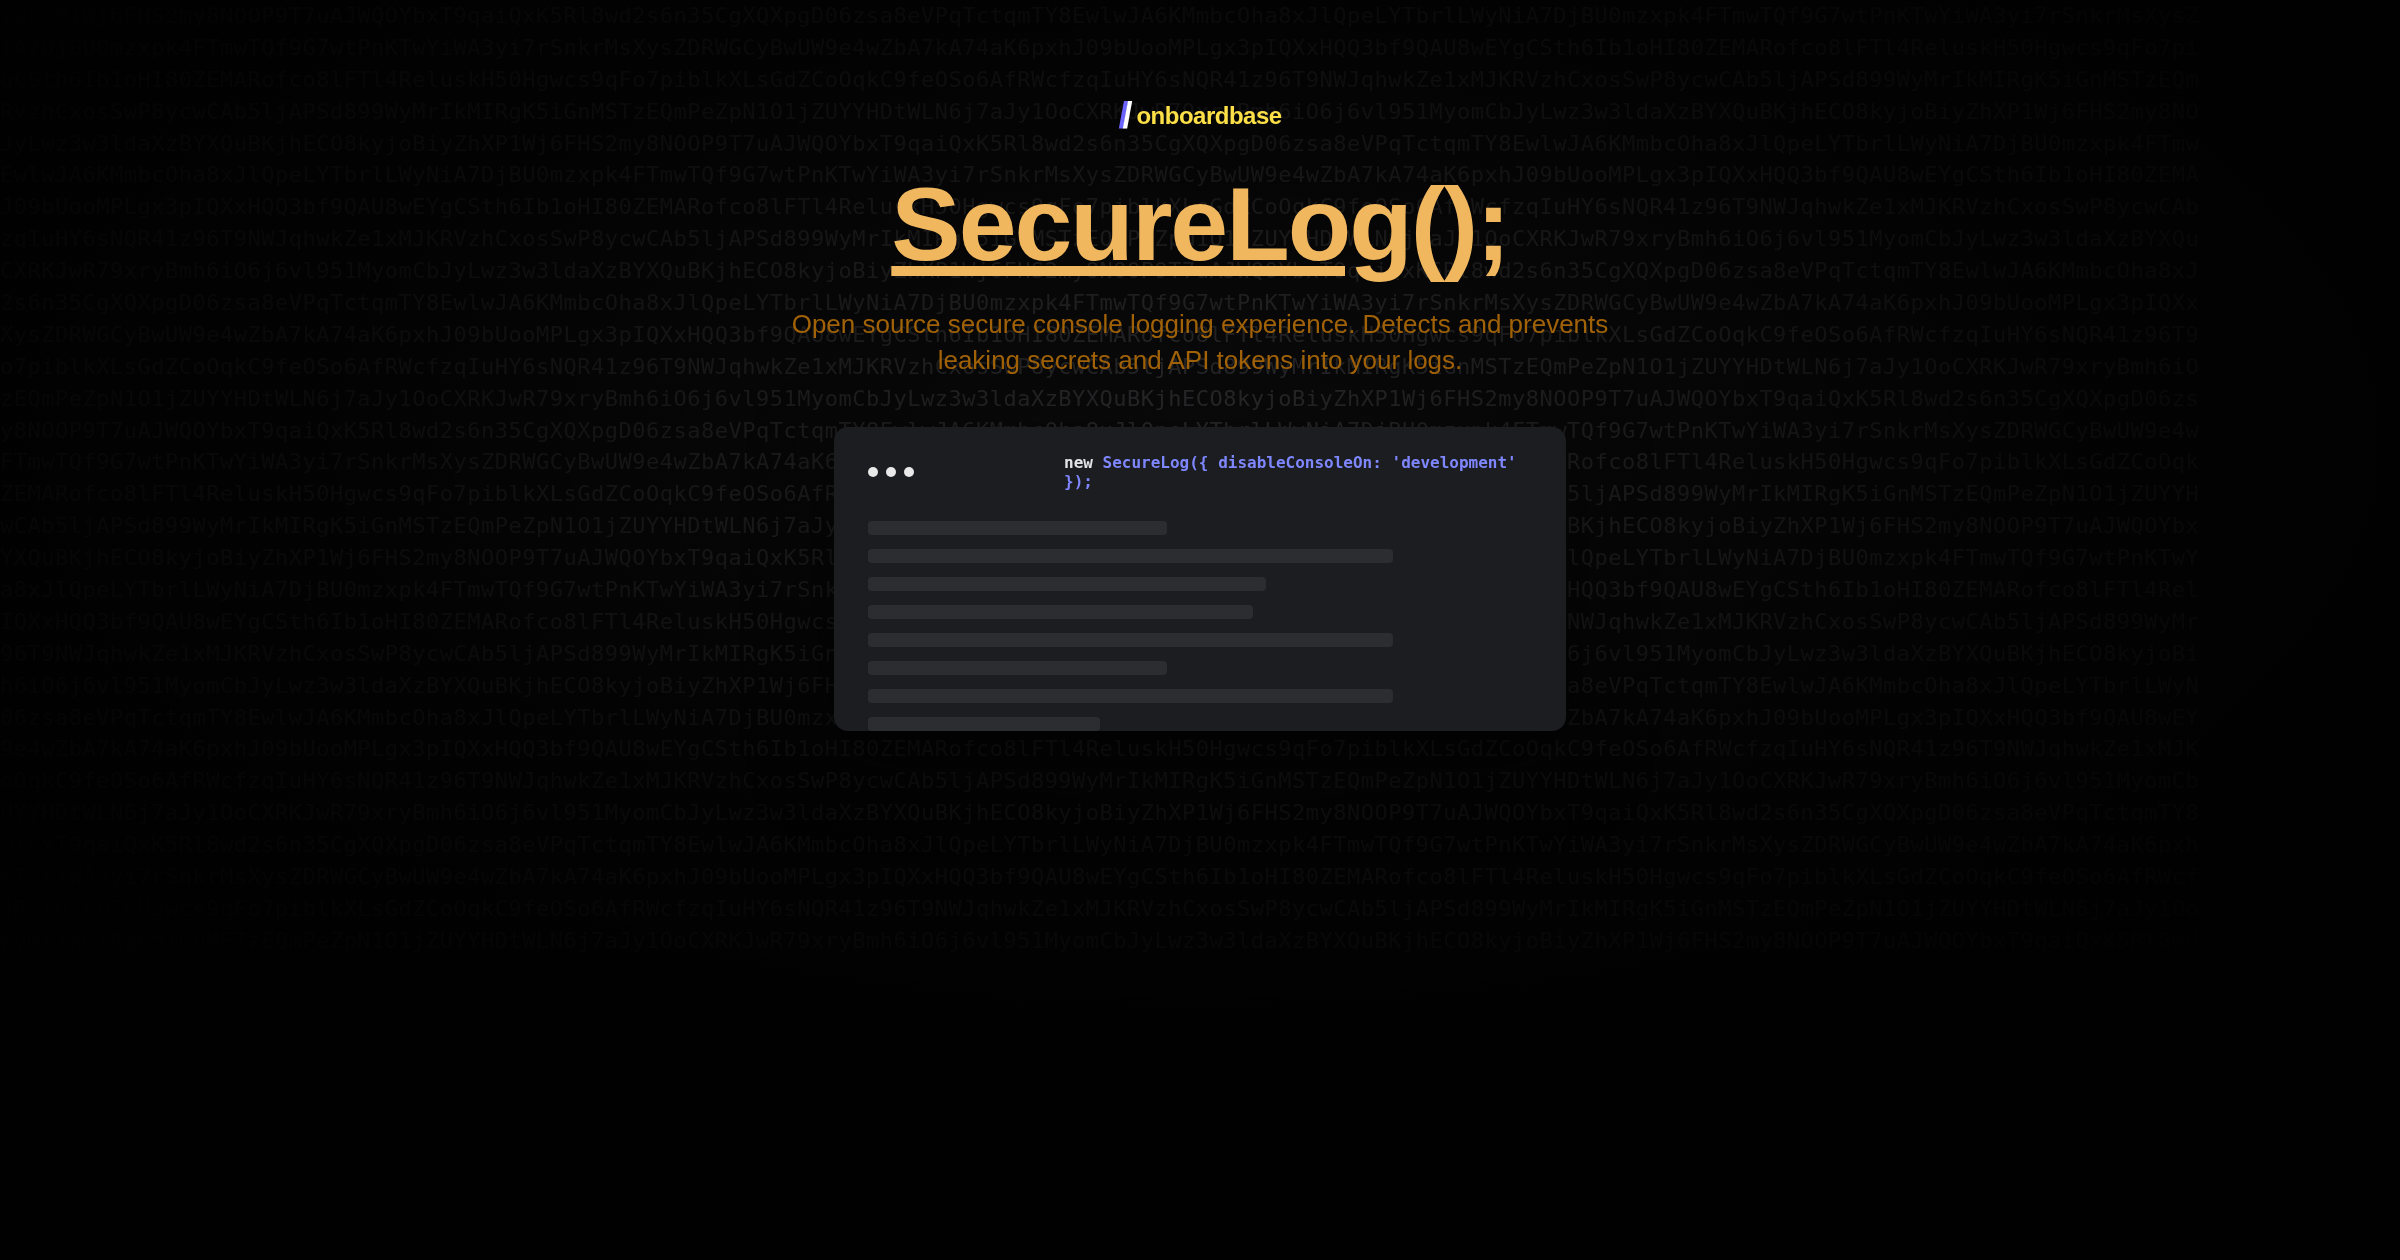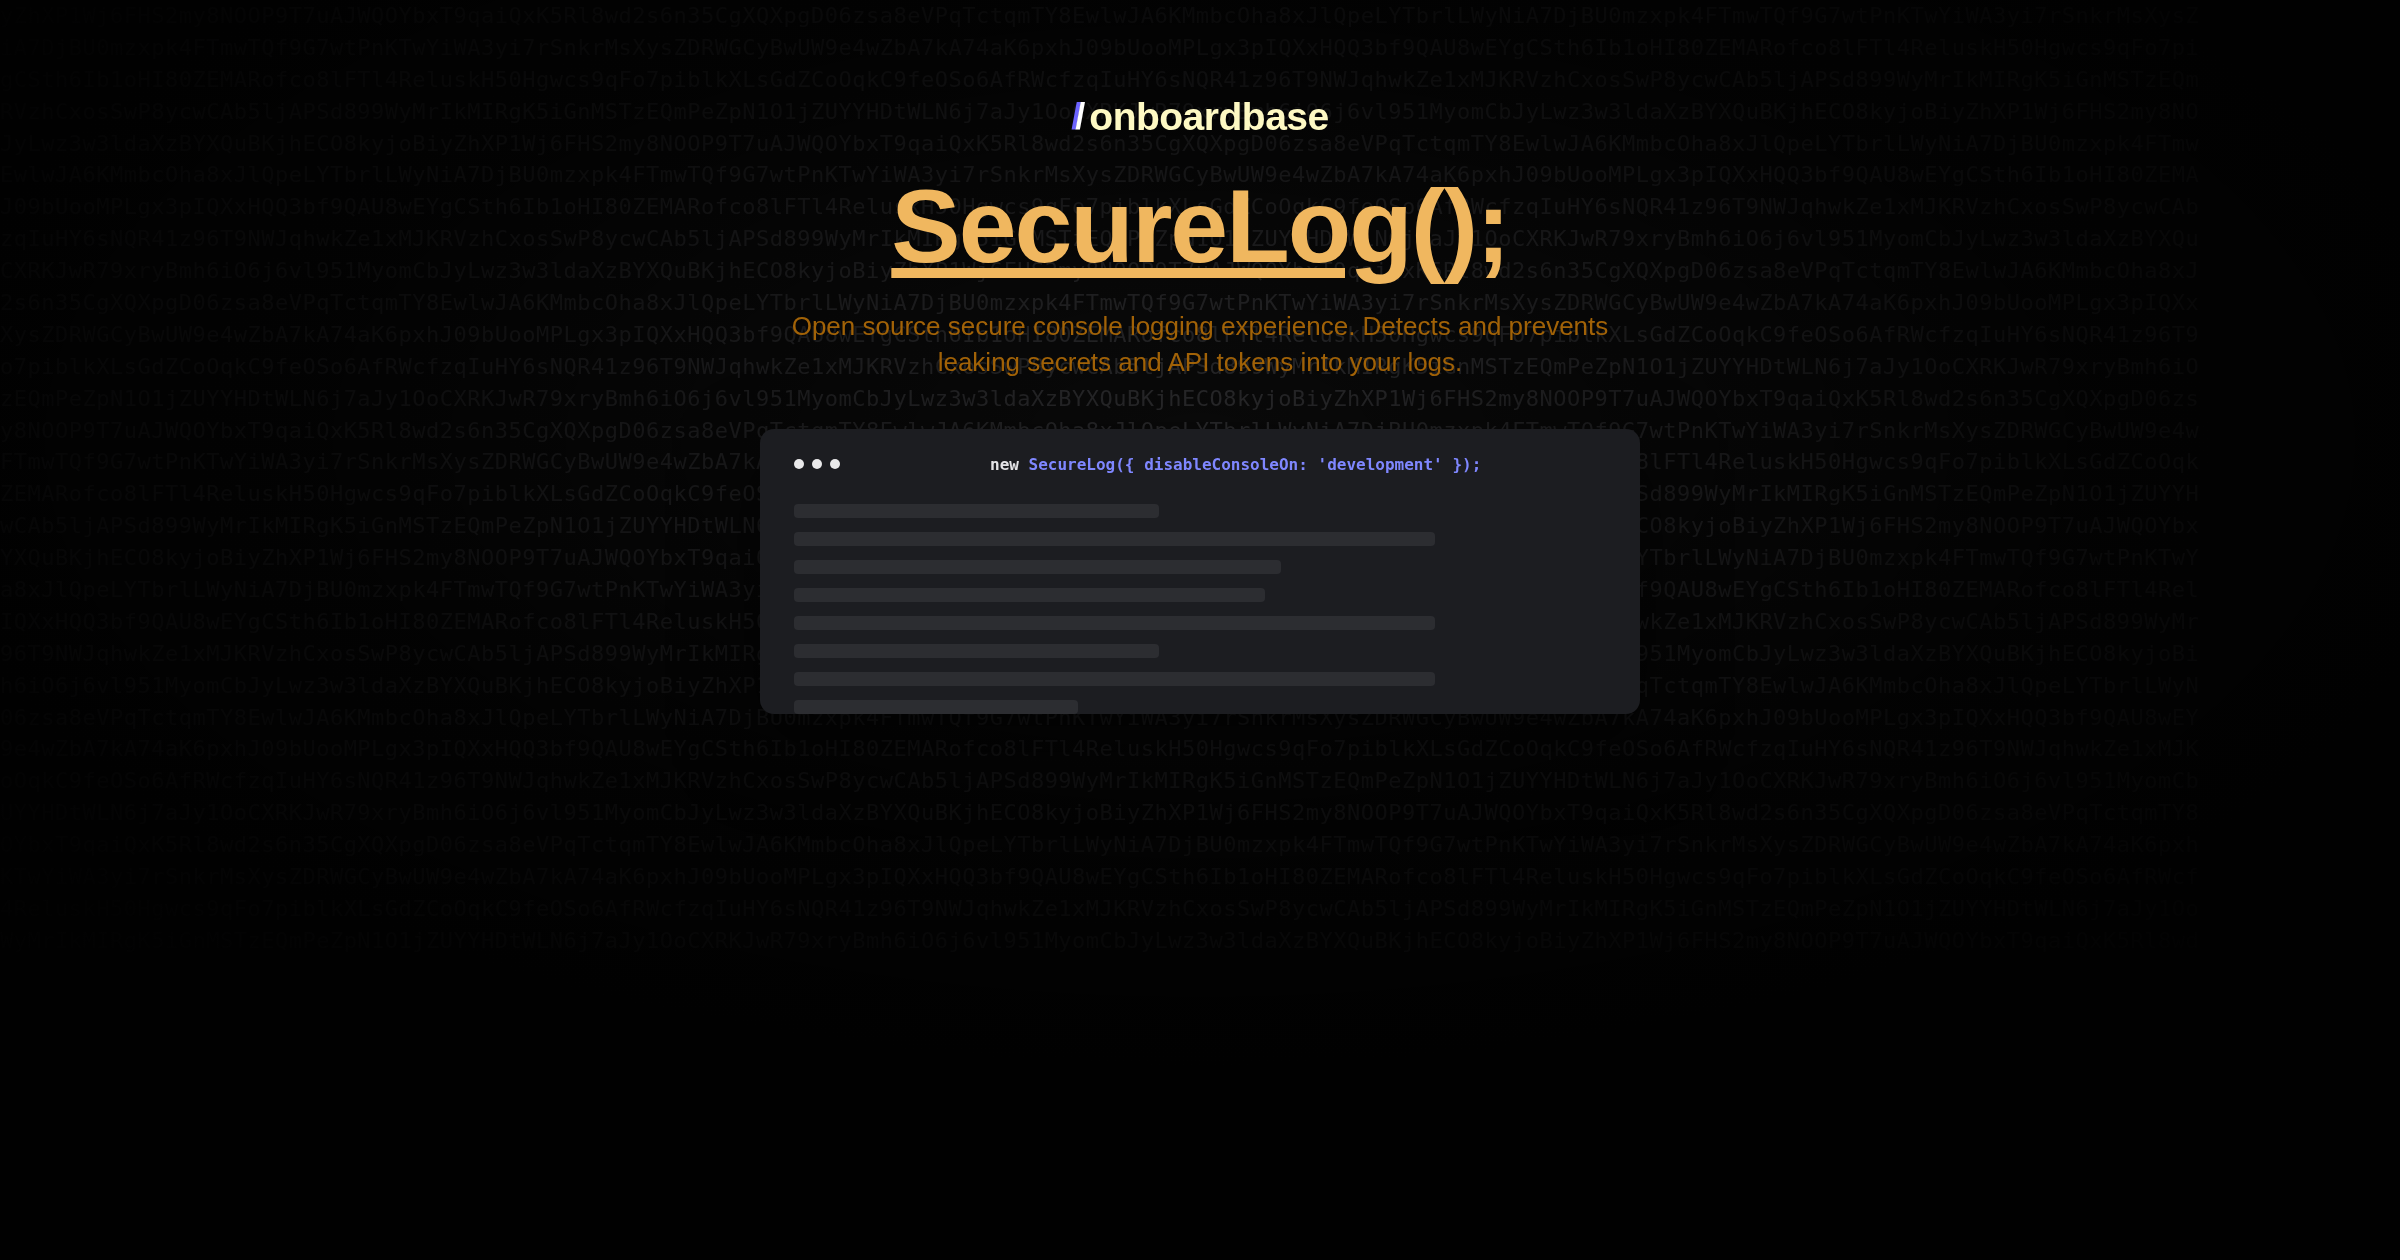--- a/index.html
+++ b/index.html
@@ -47,39 +47,39 @@
   margin-bottom: 28px;
 }
 .slashes {
   font-weight: 800;
   font-size: 36px;
   letter-spacing: -6px;
   margin-right: 6px;
 }
 .slash1 { color: #6c63ff; }
 .slash2 { color: #ffffff; }
-.brand-name { color: #fef9c3; font-weight: 700; font-size: 39px; letter-spacing: -0.5px; }
+.brand-name { color: #fde047; font-weight: 700; font-size: 24px; letter-spacing: -0.5px; }
 .title {
   color: #f0b75f;
   font-weight: 700;
   font-size: 104px;
   letter-spacing: -2px;
   margin-bottom: 22px;
   text-decoration: underline;
 }
 .subtitle {
   color: #a16207;
   font-size: 26px;
   line-height: 1.4;
   text-align: center;
   max-width: 820px;
   margin-bottom: 48px;
 }
 .editor {
-  width: 880px;
+  width: 732px;
   background: #1c1d21;
   border-radius: 14px;
   padding: 26px 34px 0 34px;
   box-shadow: 0 30px 80px rgba(0,0,0,0.6);
 }
 .editor-header {
   display: flex;
   align-items: center;
   margin-bottom: 30px;
 }

